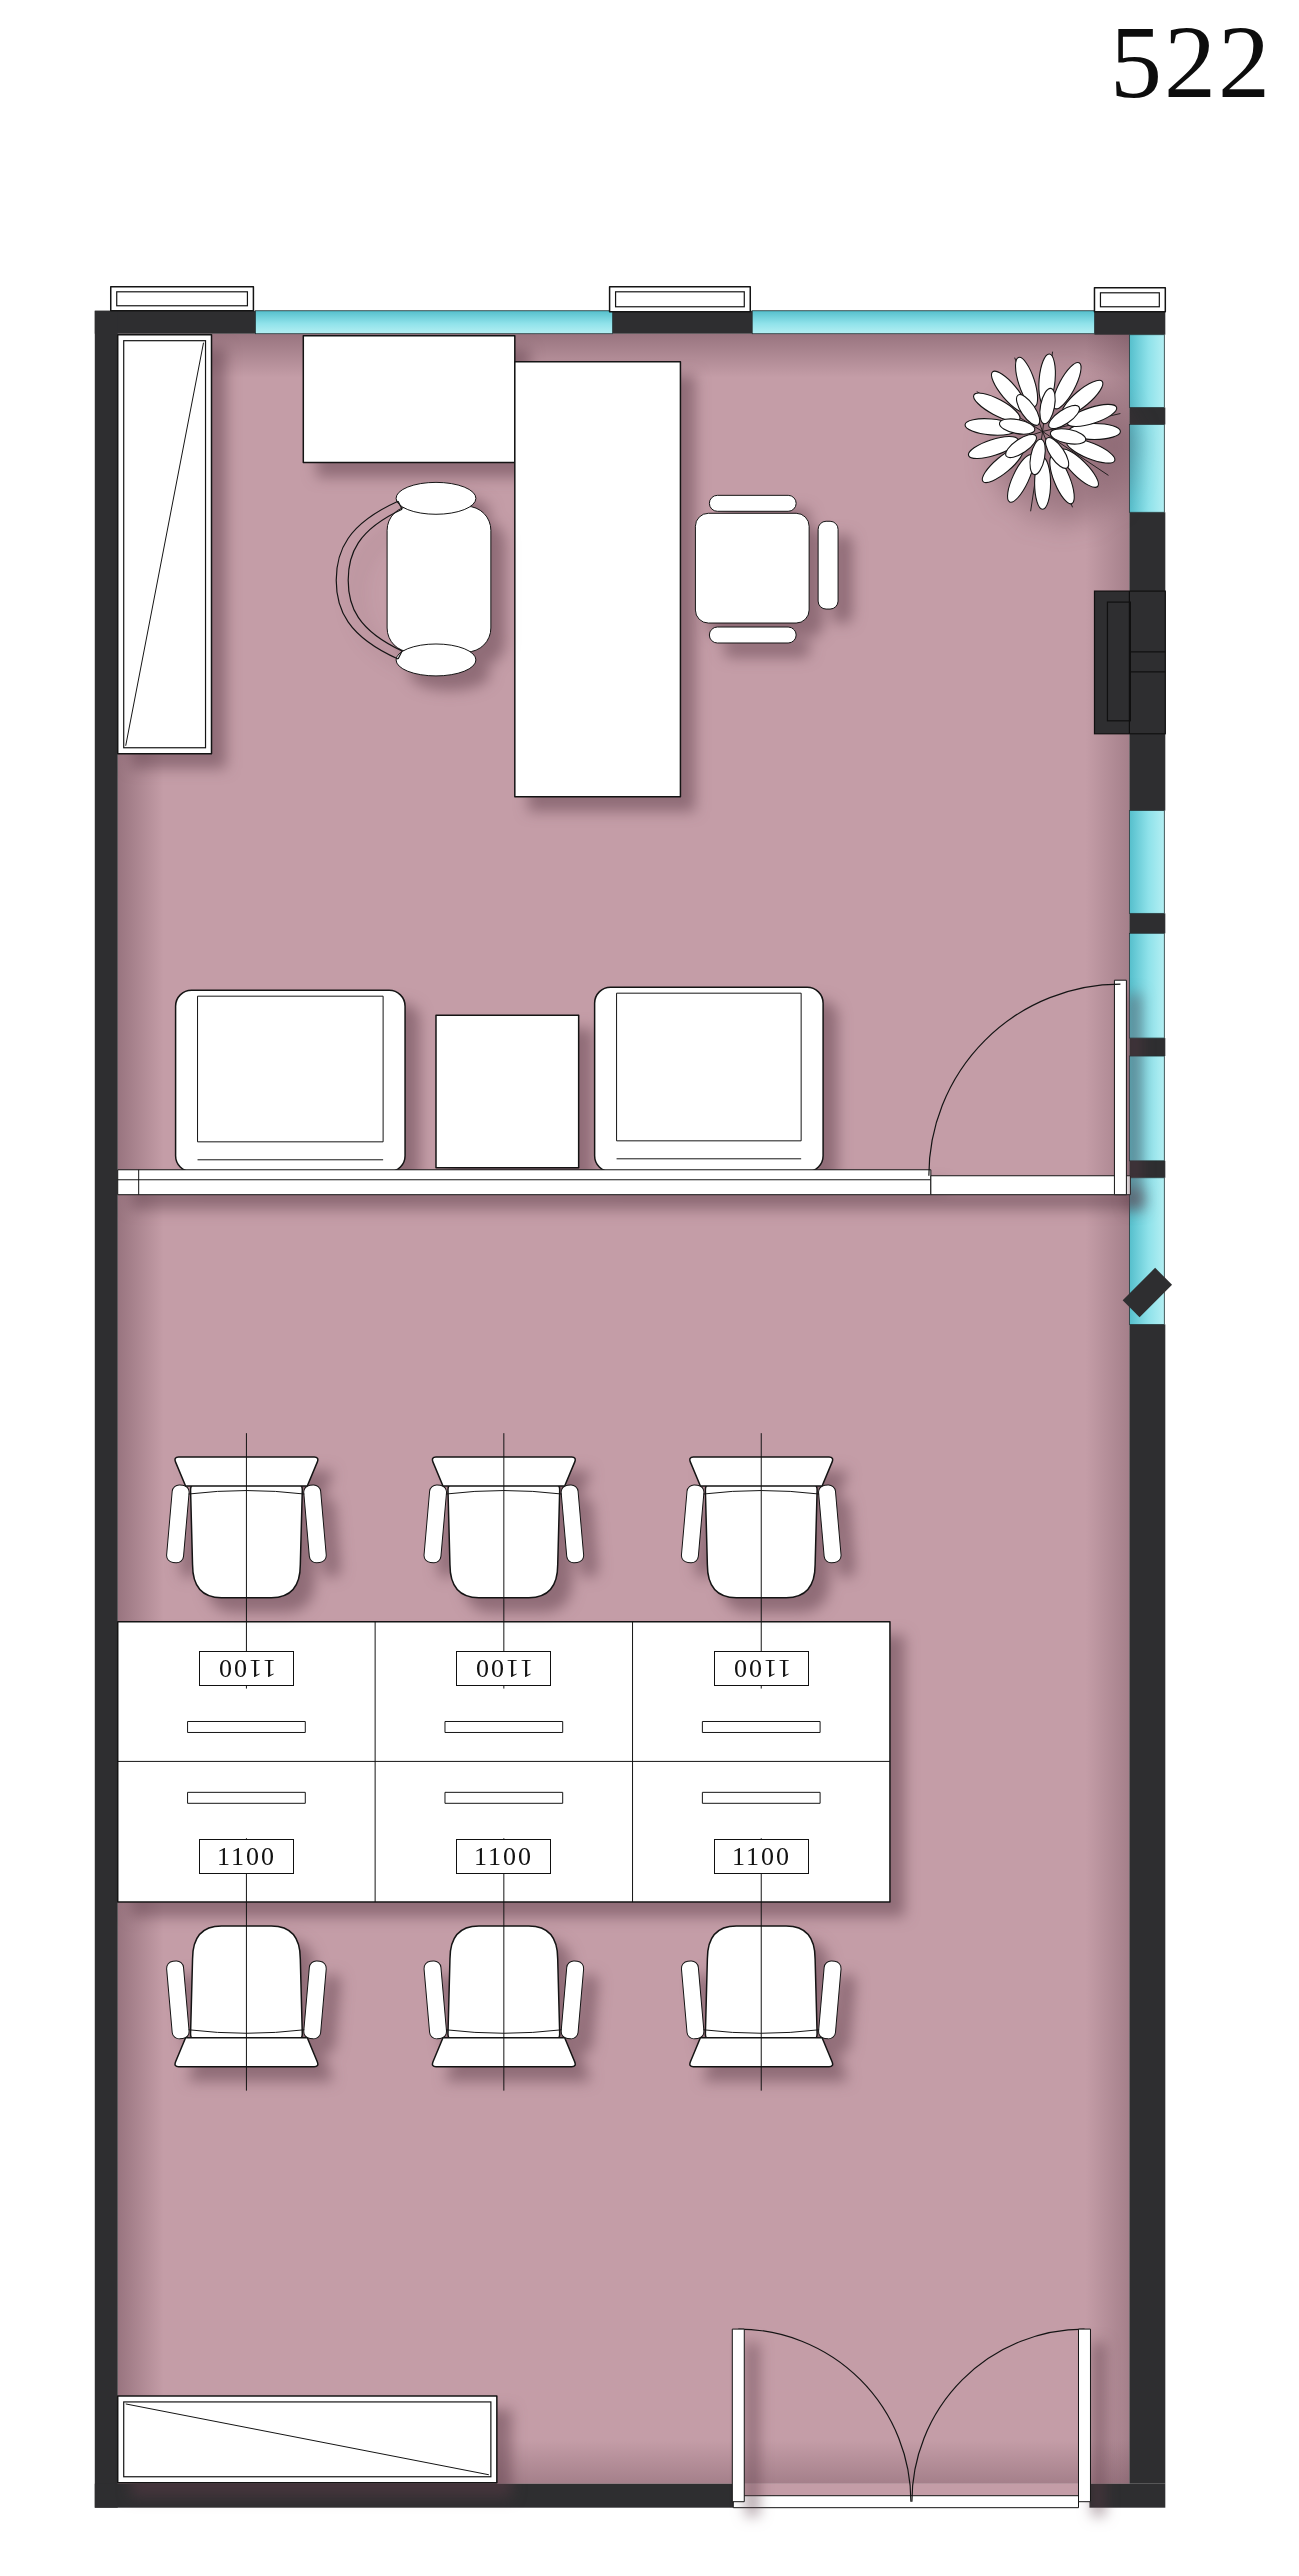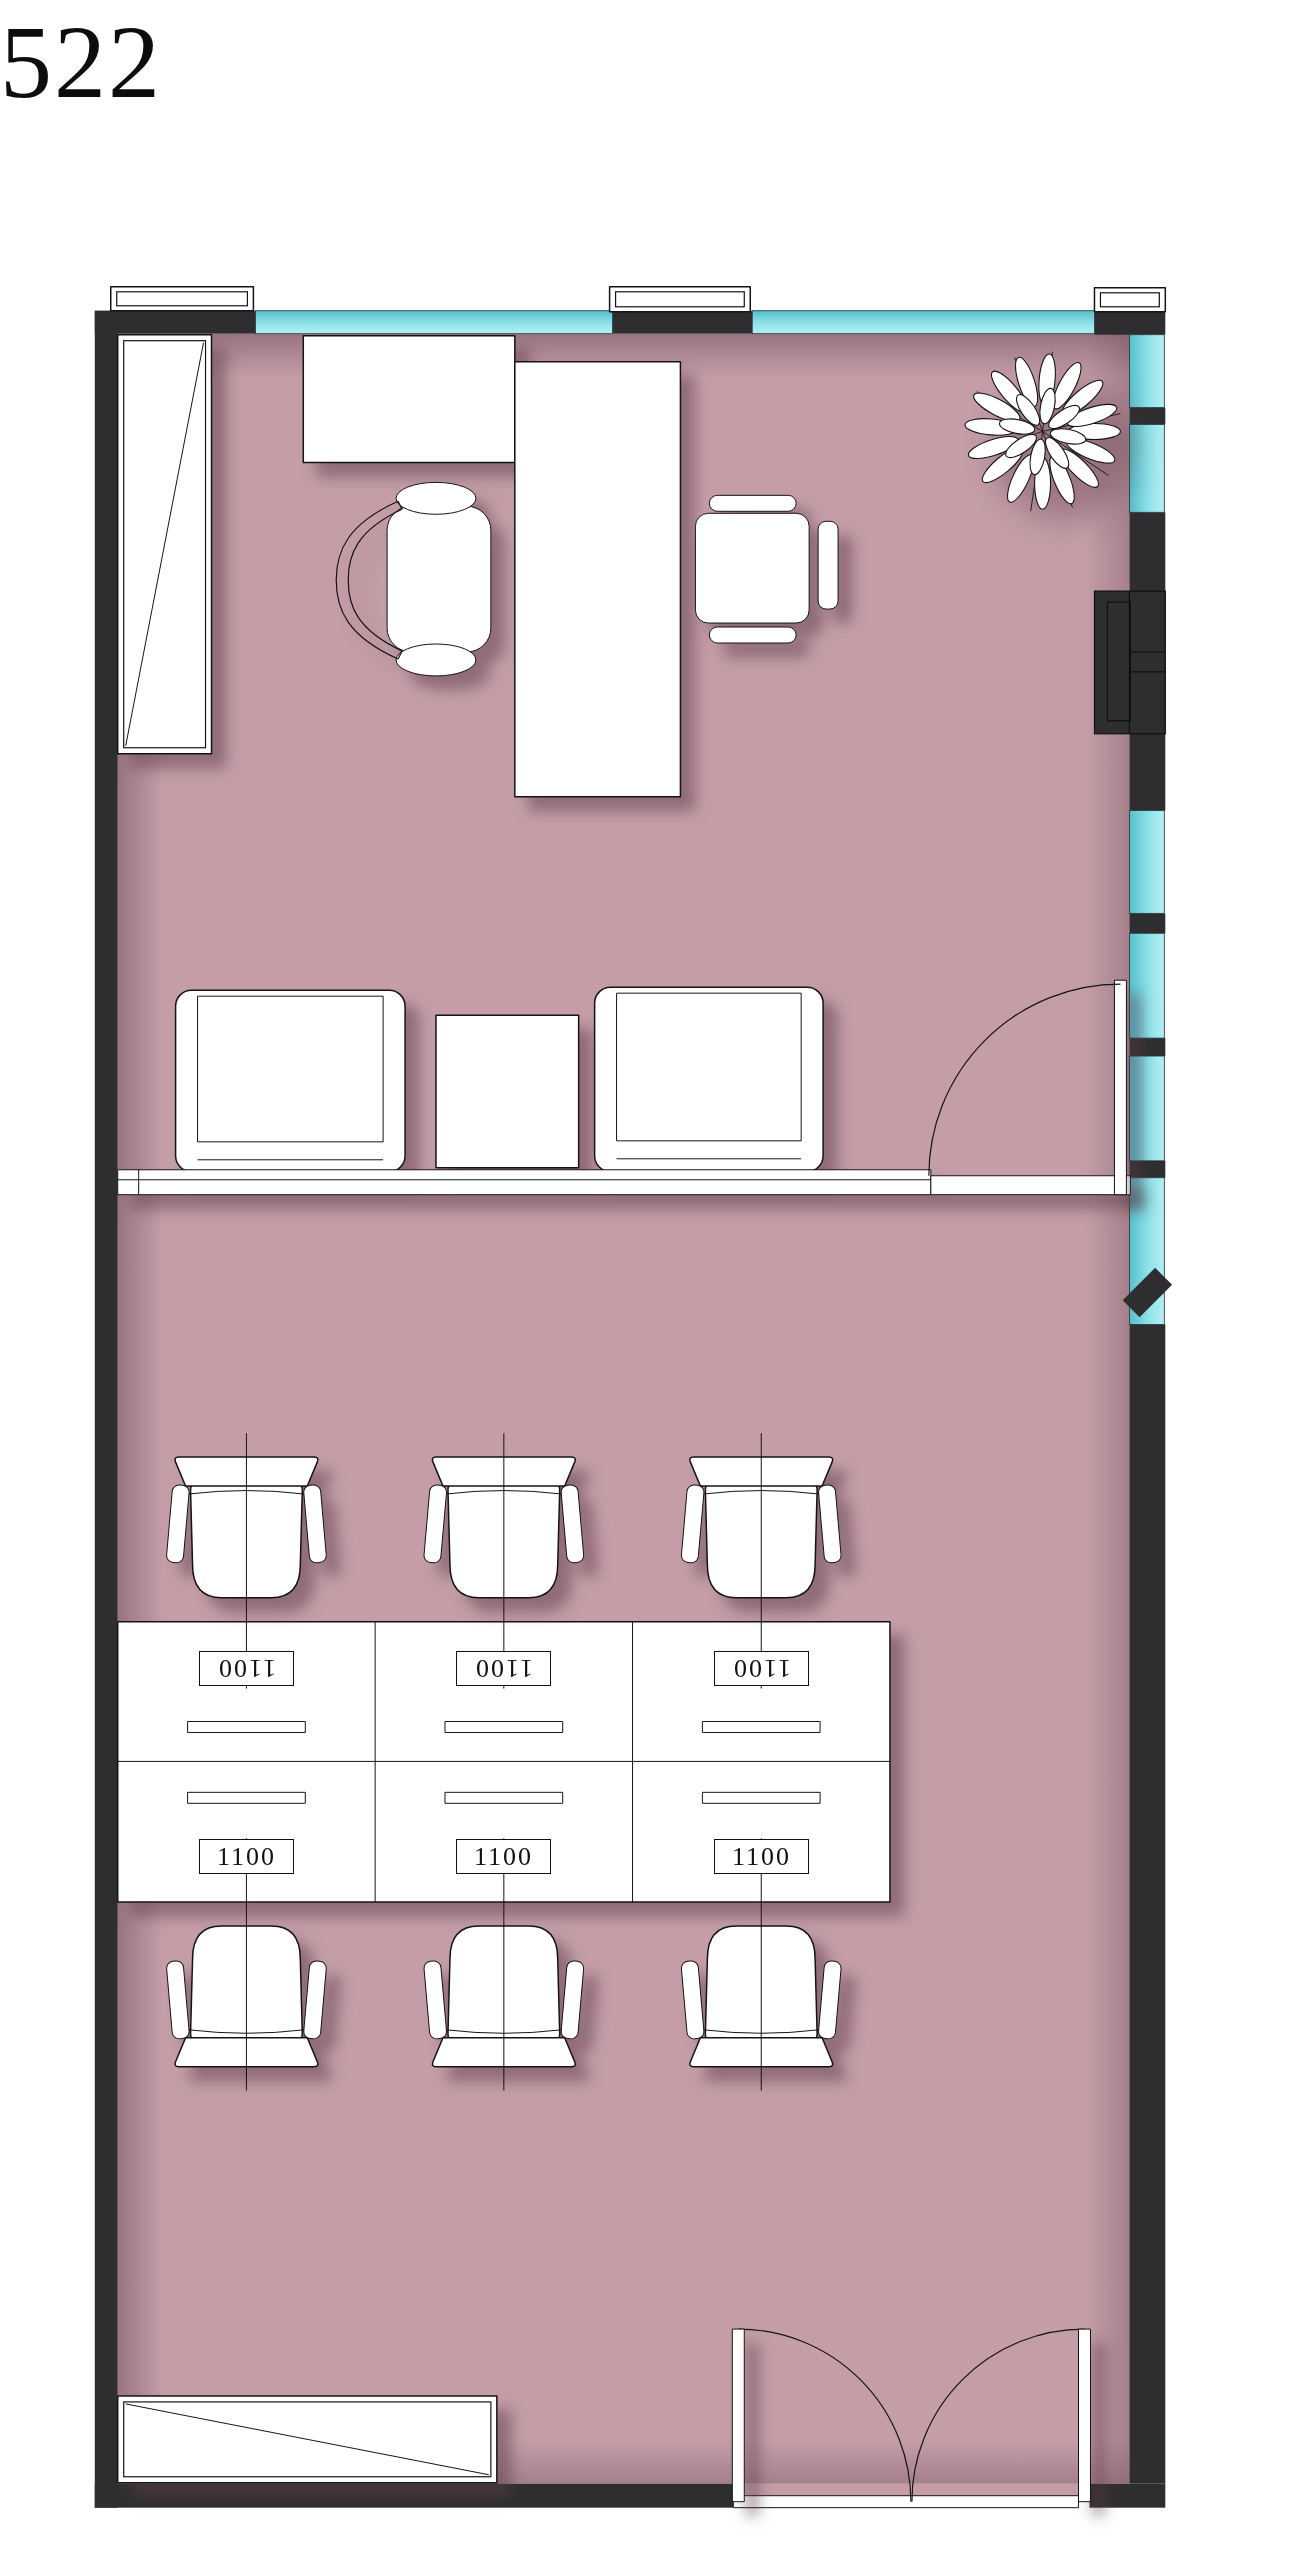--- a/index.html
+++ b/index.html
@@ -1,21 +1,21 @@
 <!DOCTYPE html>
 <html><head>
 <meta charset="utf-8">
 <style>
   html,body { margin:0; padding:0; background:#ffffff; }
   .stage {
     position:relative; width:1299px; height:2576px; background:#ffffff;
     font-family:"Liberation Serif", serif; overflow:hidden;
   }
   .plan-title {
-    position:absolute; left:0; top:2px; width:1272px; text-align:left;
+    position:absolute; left:0; top:2px; width:1272px; text-align:right;
     font:normal 104px "Liberation Serif", serif; color:#0d0d0d; letter-spacing:2px;
   }
   .plan-svg { position:absolute; left:0; top:0; }
 
   
   .wall { fill:#2e2e30; }
   .glassH { fill:url(#gh); stroke:#1d2f31; stroke-width:0.8; }
   .glassV { fill:url(#gv); stroke:#1d2f31; stroke-width:0.8; }
   .fw { fill:#ffffff; stroke:#141414; stroke-width:1.5; stroke-linejoin:round; }
   .fw1 { fill:#ffffff; stroke:#141414; stroke-width:1; stroke-linejoin:round; }

